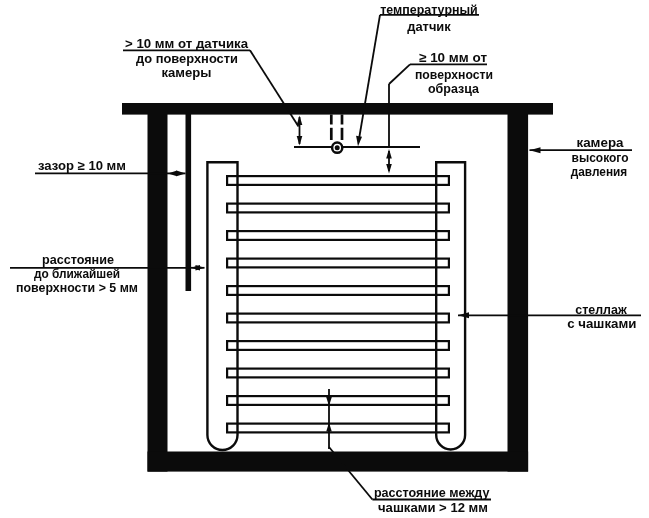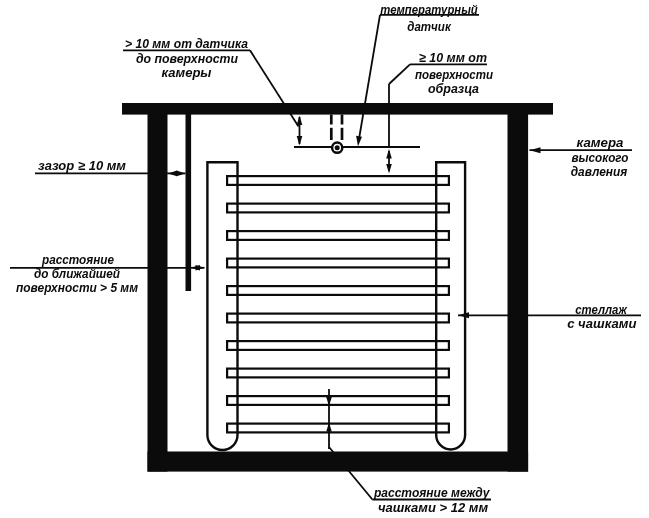--- a/index.html
+++ b/index.html
@@ -1,16 +1,16 @@
 <!DOCTYPE html>
 <html><head>
 <meta charset="utf-8">
 <style>
   html,body{margin:0;padding:0;background:#fff;}
-  .wrap{width:649px;height:518px;position:relative;background:#7dd3fc;font-style:italic;}
+  .wrap{width:649px;height:518px;position:relative;background:#7dd3fc;}
   svg{display:block;}
   text{font-family:"Liberation Sans",sans-serif;font-weight:bold;fill:#0b0b0b;}
 </style>
 </head>
 <body>
 <div class="wrap">
 <svg width="649" height="518" viewBox="0 0 649 518" xmlns="http://www.w3.org/2000/svg">
 
   <rect x="0" y="0" width="649" height="518" fill="#ffffff"></rect>
 

